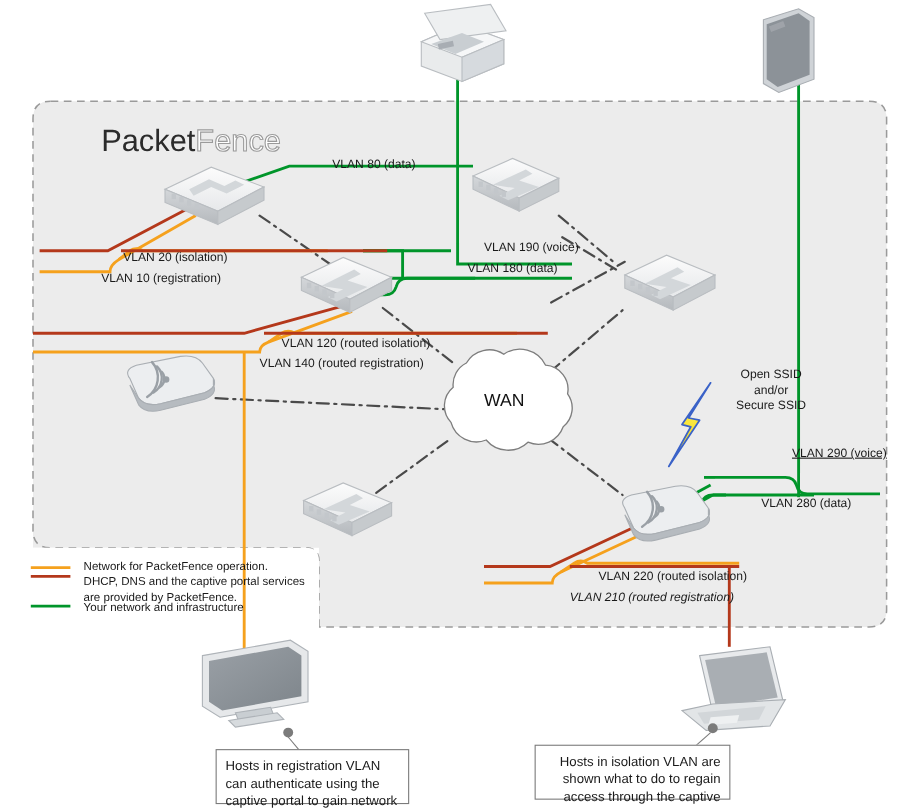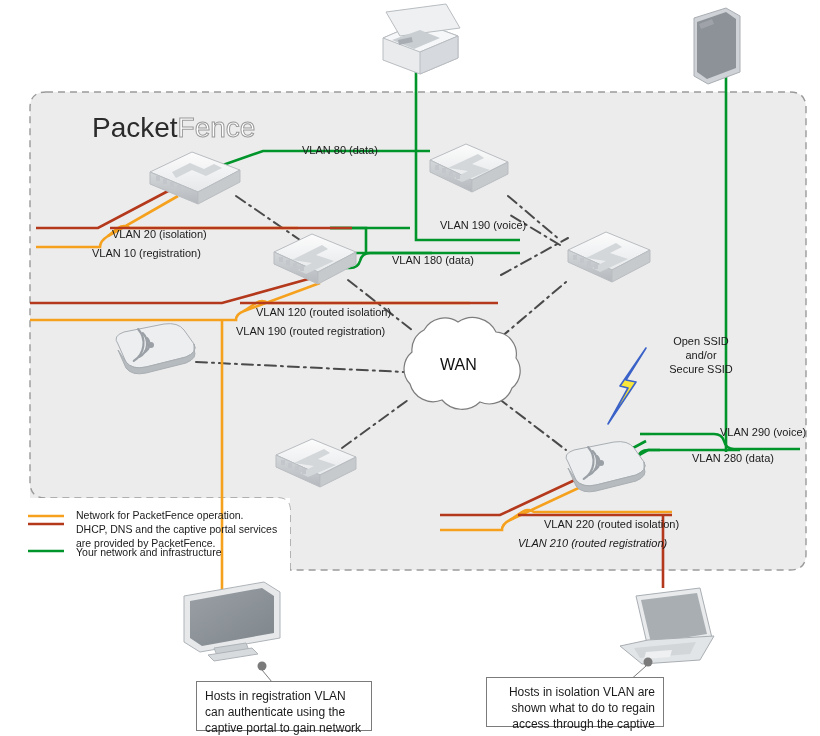--- a/index.html
+++ b/index.html
@@ -267,24 +267,24 @@
   <div class="pf-logo" style="left:92px; top:112px;">
     <span class="pf-packet">Packet</span><span class="pf-fence">Fence</span>
   </div>
 
   <div class="wanlbl" style="left:440px; top:356px;">WAN</div>
 
   <div class="lbl" style="left:302px; top:144px;">VLAN 80 (data)</div>
   <div class="lbl" style="left:112px; top:228px;">VLAN 20 (isolation)</div>
   <div class="lbl" style="left:92px;  top:247px;">VLAN 10 (registration)</div>
   <div class="lbl" style="left:440px; top:219px;">VLAN 190 (voice)</div>
-  <div class="lbl" style="left:392px; top:238px;margin-top:16px;">VLAN 180 (data)</div>
+  <div class="lbl" style="left:425px; top:238px;">VLAN 180 (data)</div>
   <div class="lbl" style="left:256px; top:306px;">VLAN 120 (routed isolation)</div>
-  <div class="lbl" style="left:236px; top:325px;">VLAN 190 (routed registration)</div>
-  <div class="lbl" style="left:720px; top:426px;">VLAN 290 (voice)</div>
+  <div class="lbl" style="left:236px; top:325px;">VLAN 140 (routed registration)</div>
+  <div class="lbl" style="left:720px; top:406px;text-decoration:underline;">VLAN 290 (voice)</div>
   <div class="lbl" style="left:692px; top:452px;">VLAN 280 (data)</div>
   <div class="lbl" style="left:544px; top:518px;">VLAN 220 (routed isolation)</div>
   <div class="lbl" style="left:518px; top:537px;font-style:italic;">VLAN 210 (routed registration)</div>
 
   <div class="lbl lbl-c" style="left:653px; top:335px; width:96px;">
     <div>Open SSID</div>
     <div>and/or</div>
     <div>Secure SSID</div>
   </div>
 

